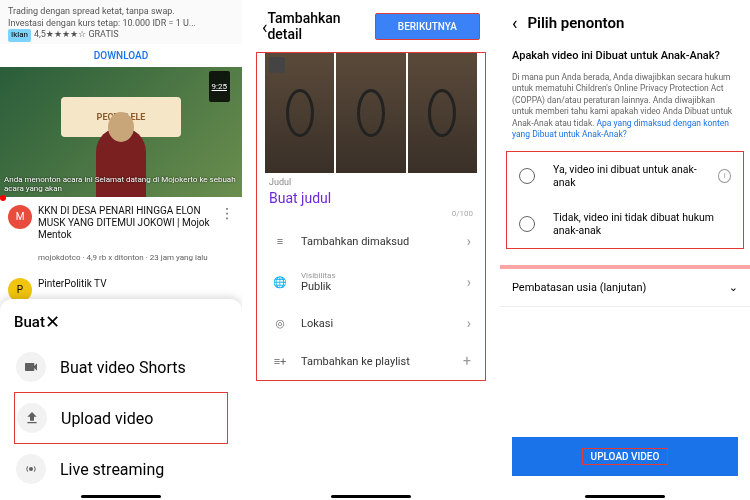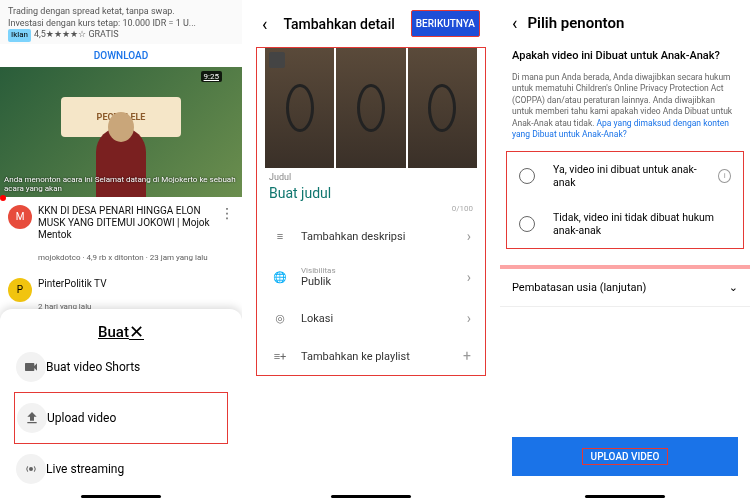--- a/index.html
+++ b/index.html
@@ -10,54 +10,54 @@
 .panel3 { width: 250px; }
 
 
 .ad { font-size: 9px; color: #555; padding: 6px 8px 2px; line-height: 1.3; background:#fafafa;}
 .ad .badge { display:inline-block;background:#7dd3fc;color:#000;font-size:8px;padding:1px 3px;border-radius:2px;margin-right:3px;}
 .dl-btn { color: #1a73e8; font-size: 10px; font-weight: 500; text-align:center; padding:6px;}
 .vid { position: relative; width: 100%; height: 130px; background: linear-gradient(135deg,#2a5d3a,#6b8e4e); }
 .vid .banner{position:absolute;top:30px;left:50%;transform:translateX(-50%);width:120px;height:40px;background:#f5e6c8;border-radius:4px;display:flex;align-items:center;justify-content:center;font-size:9px;color:#8b5a2b;font-weight:bold;}
 .vid .person{position:absolute;bottom:0;left:50%;transform:translateX(-50%);width:50px;height:70px;background:#7a2020;border-radius:25px 25px 0 0;}
 .vid .head{position:absolute;bottom:55px;left:50%;transform:translateX(-50%);width:26px;height:30px;background:#c9a67a;border-radius:50%;}
-.vid .dur{position:absolute;right:20px;top:4px;background:rgba(0,0,0,.8);color:#fff;font-size:8px;padding:1px 3px;border-radius:2px;text-decoration:underline;}
+.vid .dur{position:absolute;right:12px;top:4px;background:rgba(0,0,0,.8);color:#fff;font-size:8px;padding:11px 3px;border-radius:2px;text-decoration:underline;}
 .vid .cap{position:absolute;bottom:4px;left:4px;right:4px;color:#fff;font-size:8px;text-shadow:0 0 2px #000;}
 .vlist{display:flex;padding:8px;gap:6px;}
 .vlist .av{width:24px;height:24px;border-radius:50%;background:#e74c3c;flex-shrink:0;display:flex;align-items:center;justify-content:center;color:#fff;font-size:10px;}
 .vlist .txt{flex:1;}
 .vlist .ttl{font-size:10px;line-height:1.2;color:#0f0f0f;}
 .vlist .meta{font-size:8px;color:#606060;margin-top:12px;}
 .vlist .dots{color:#606060;font-size:14px;}
 .vlist.y .av{background:#f1c40f;color:#000;}
 .truncut{font-size:9px;color:#606060;padding:0 8px;}
 .reddot{position:absolute;left:0;top:195px;width:6px;height:6px;background:red;border-radius:50%;}
 .sheet{position:absolute;bottom:0;left:0;right:0;background:#fff;border-radius:12px 12px 0 0;padding:12px 14px 6px;box-shadow:0 -2px 8px rgba(0,0,0,.15);}
-.sheet .hdr{display:flex;justify-content:center;align-items:center;text-decoration:underline;}
+.sheet .hdr{display:flex;justify-content:flex-start;align-items:center;margin-bottom:10px;}
 .sheet .hdr .t{font-size:15px;font-weight:500;}
 .sheet .hdr .x{font-size:18px;cursor:pointer;}
-.sheet .opt{display:flex;align-items:center;padding:10px 2px;font-size:12px;}
+.sheet .opt{display:flex;align-items:center;gap:14px;padding:10px 2px;font-size:16px;}
 .sheet .opt .ic{width:30px;height:30px;background:#f2f2f2;border-radius:50%;display:flex;align-items:center;justify-content:center;}
 .rbox{border:1.5px solid #e53935;}
 .homebar{position:absolute;bottom:2px;left:50%;transform:translateX(-50%);width:80px;height:3px;background:#000;border-radius:2px;}
 
 
 .hdr2{display:flex;align-items:center;justify-content:space-between;padding:10px 12px;}
 .hdr2 .bk{font-size:18px;}
 .hdr2 .tt{font-size:14px;font-weight:500;}
-.nextbtn{background:#1d4ed8;color:#fff;font-size:10px;font-weight:500;padding:7px 4px;border-radius:2px;}
+.nextbtn{background:#3b82f6;color:#fff;font-size:10px;font-weight:500;padding:7px 22px;border-radius:2px;}
 .thumbs{display:flex;gap:2px;padding:0 8px;}
 .thumbs .th{flex:1;height:120px;background:linear-gradient(#5a4a3a,#3a3028);position:relative;}
 .thumbs .th .fan{position:absolute;top:30%;left:30%;width:40%;height:40%;border:3px solid #222;border-radius:50%;}
 .thumbs .th .ic{position:absolute;top:4px;left:4px;width:16px;height:16px;background:#444;border-radius:2px;}
 .auth{display:flex;align-items:center;gap:8px;padding:10px 12px;font-size:11px;color:#333;}
 .auth .av{width:22px;height:22px;border-radius:50%;background:#d0d0d0;}
 .fld{padding:4px 12px;}
 .fld .lbl{font-size:9px;color:#888;}
-.fld .val{font-size:14px;color:#0f766e;padding:3px 0;}
+.fld .val{font-size:14px;color:#6d28d9;padding:3px 0;}
 .fld .cnt{font-size:8px;color:#aaa;text-align:right;}
 .row{display:flex;align-items:center;gap:12px;padding:11px 14px;font-size:11px;color:#333;}
 .row .ic{width:18px;display:flex;justify-content:center;color:#666;}
 .row .txt{flex:1;}
 .row .sub{font-size:8px;color:#999;}
 .row .chev{color:#999;font-size:14px;}
 
 
 .hdr3{display:flex;align-items:center;gap:10px;padding:12px;}
 .hdr3 .bk{font-size:18px;}
@@ -161,21 +161,21 @@
           <div class="fan"></div>
         </div>
     </div>
     <div class="fld">
       <div class="lbl">Judul</div>
       <div class="val">Buat judul</div>
       <div class="cnt">0/100</div>
     </div>
     <div class="row">
       <span class="ic">≡</span>
-      <span class="txt">Tambahkan deskripsi</span>
+      <span class="txt">Tambahkan dimaksud</span>
       <span class="chev">›</span>
     </div>
     <div class="row">
       <span class="ic">🌐</span>
       <span class="txt">
           <div class="sub">Visibilitas</div>
           <div>Publik</div>
         </span>
       <span class="chev">›</span>
     </div>

